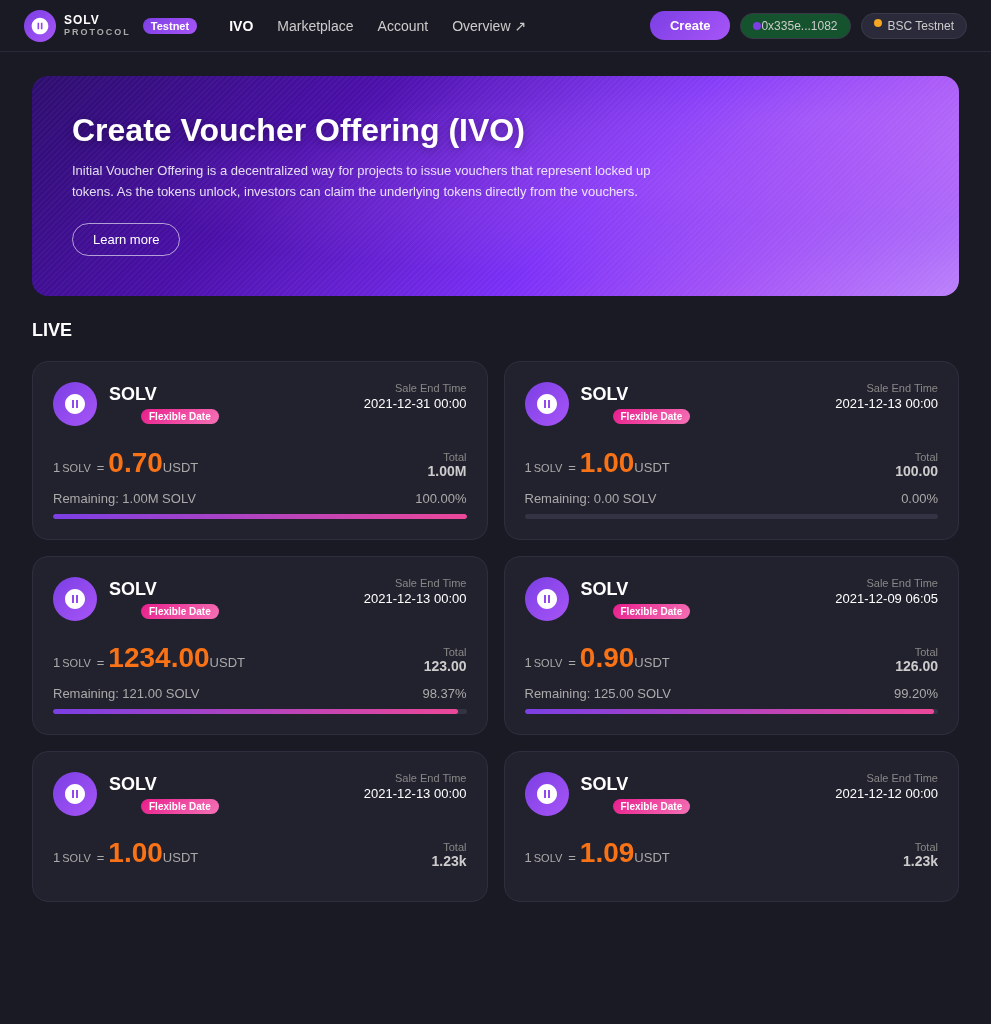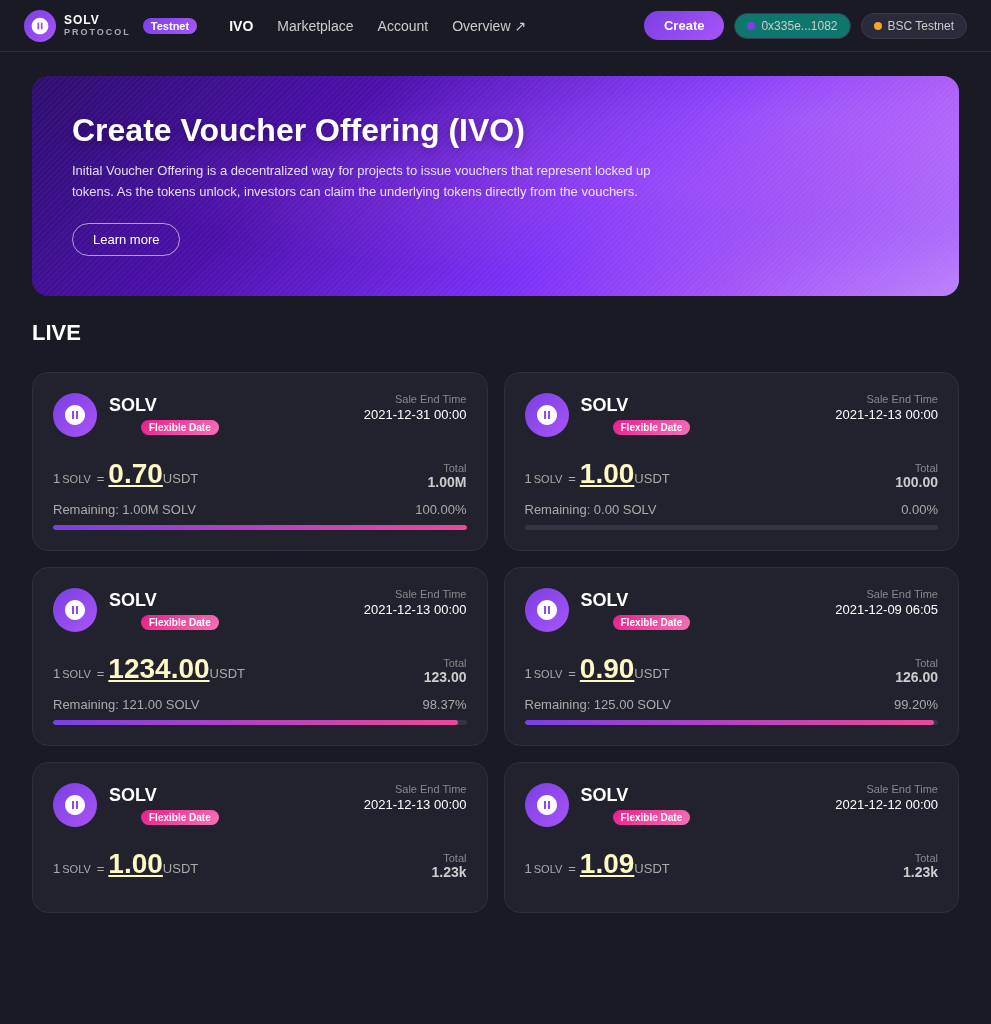--- a/index.html
+++ b/index.html
@@ -86,45 +86,44 @@
       background: linear-gradient(135deg, #7b3fe4, #a855f7);
       color: #fff;
       border: none;
       padding: 7px 20px;
       border-radius: 20px;
       font-size: 13px;
       font-weight: 600;
       cursor: pointer;
     }
     .wallet-badge {
-      background: #0f766e;
+      background: #14532d;
       border: 1px solid #3a3a4a;
       border-radius: 20px;
       padding: 5px 12px;
       display: flex;
       align-items: center;
-      gap: 6px;
       font-size: 12px;
       color: #ccc;
       cursor: pointer;
       justify-content: center;
     }
     .wallet-dot {
       width: 8px;
       height: 8px;
       background: #7b3fe4;
       border-radius: 50%;
     }
     .network-badge {
       background: #2a2a3a;
       border: 1px solid #3a3a4a;
       border-radius: 20px;
       padding: 5px 12px;
       display: flex;
-      align-items: center;
+      align-items: flex-start;
       gap: 6px;
       font-size: 12px;
       color: #ccc;
       cursor: pointer;
     }
     .network-dot {
       width: 8px;
       height: 8px;
       background: #f5a623;
       border-radius: 50%;
@@ -186,24 +185,24 @@
       font-size: 13px;
       font-weight: 500;
       cursor: pointer;
     }
 
     
     .live-section {
       padding: 0 32px 32px;
     }
     .live-title {
-      font-size: 22px;
+      font-size: 18px;
       font-weight: 700;
       color: #fff;
-      margin-bottom: 26px;
+      margin-bottom: 20px;
     }
     .cards-grid {
       display: grid;
       grid-template-columns: 1fr 1fr;
       gap: 16px;
     }
     .card {
       background: #22222e;
       border-radius: 16px;
       padding: 20px;
@@ -270,22 +269,21 @@
       color: #aaa;
     }
     .rate-equals {
       font-size: 13px;
       color: #aaa;
       margin: 0 4px;
     }
     .rate-value {
       font-size: 28px;
       font-weight: 800;
-      color: #fef9c3;
-      text-decoration: underline;
+      color: #f97316;
     }
     .rate-suffix {
       font-size: 13px;
       color: #aaa;
     }
     .rate-total {
       text-align: right;
       margin-left: auto;
       margin-top: 9px;
     }

